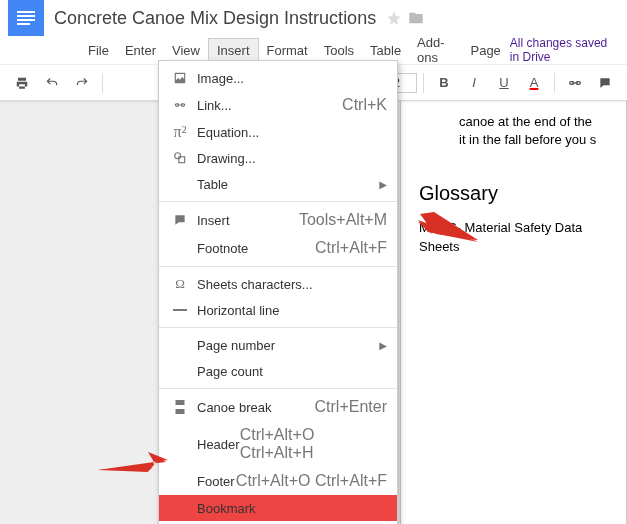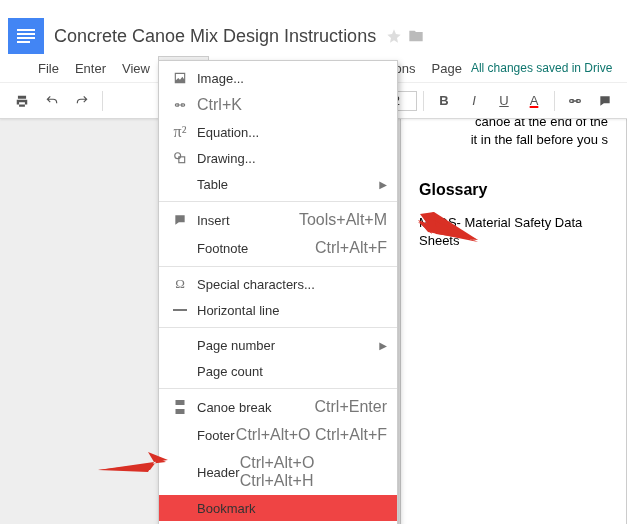--- a/index.html
+++ b/index.html
@@ -15,21 +15,21 @@
   .header {
     background: #fff;
     border-bottom: 1px solid #d9d9d9;
     box-shadow: 0 1px 2px rgba(0,0,0,0.08);
     position: relative;
     z-index: 5;
   }
   .titlebar {
     display: flex;
     align-items: center;
-    padding: 18px 8px 0 8px;
+    padding: 0 8px 0 8px;
   }
   .app-icon {
     width: 36px;
     height: 36px;
     background: #4285f4;
     display: flex;
     align-items: center;
     justify-content: center;
     margin-right: 10px;
     flex-shrink: 0;
@@ -53,40 +53,39 @@
     font-weight: 400;
     margin-right: 10px;
   }
   .title-icons { display: flex; gap: 6px; color: #ccc; }
   .star-icon, .folder-icon {
     width: 16px; height: 16px;
     display: inline-flex; align-items: center; justify-content: center;
   }
   .menubar {
     display: flex;
-    padding: 0 8px 0 30px;
+    padding: 0 8px 0 80px;
     align-items: center;
     height: 28px;
-    text-align: right;
   }
   .menu-item {
     padding: 4px 8px;
     color: #444;
     cursor: pointer;
     font-size: 13px;
   }
   .menu-item.open {
     background: #eee;
     border: 1px solid #ccc;
     border-bottom: none;
     position: relative;
     z-index: 11;
   }
   .save-status {
-    color: #0f766e;
+    color: #4c1d95;
     font-size: 12px;
     margin-left: 1px;
   }
   .toolbar {
     display: flex;
     align-items: center;
     padding: 4px 8px;
     border-top: 1px solid #eee;
     height: 36px;
     gap: 2px;
@@ -156,22 +155,22 @@
     background: #fff;
     border: 1px solid #ccc;
     width: 400px;
     height: 600px;
     padding: 18px;
     color: #000;
     font-size: 13px;
     line-height: 1.4;
   }
   .glossary-heading {
-    font-size: 16px;
-    font-weight: bold;
+    font-size: 20px;
+    font-weight: normal;
     margin: 30px 0 12px 0;
   }
   .msds-line { font-size: 13px; }
   .arrow {
     position: absolute;
     z-index: 20;
     pointer-events: none;
   }
   .arrow svg { display: block; }
 </style>
@@ -250,21 +249,21 @@
     <div class="tbtn">
       <svg width="14" height="14" viewBox="0 0 24 24" fill="#555">
           <path d="M4 4h16v12H10l-6 4V4z"></path>
         </svg>
     </div>
   </div>
 </div>
 
 <div class="page-area">
   <div class="page">
-    <div style="text-align:right; padding-left:40px;">
+    <div style="padding-left:40px;">
       <div>canoe at the end of the</div>
       <div>it in the fall before you s</div>
     </div>
     <div class="glossary-heading">Glossary</div>
     <div class="msds-line">MSDS- Material Safety Data Sheets</div>
   </div>
 </div>
 
 <div class="dropdown">
   <div class="dd-item">
@@ -274,20 +273,21 @@
         </svg>
       </span>
     <span class="dd-label">Image...</span>
   </div>
   <div class="dd-item">
     <span class="dd-icon">
         <svg width="14" height="10" viewBox="0 0 24 12" fill="#777">
           <path d="M3 6a3 3 0 013-3h4v2H6a1 1 0 000 2h4v2H6a3 3 0 01-3-3zm11-3h4a3 3 0 010 6h-4V7h4a1 1 0 000-2h-4V3zm-6 2h8v2H8V5z"></path>
         </svg>
       </span>
+    <span class="dd-label">Link...</span>
     <span class="dd-shortcut">Ctrl+K</span>
   </div>
   <div class="dd-item">
     <span class="dd-icon" style="font-family:serif;font-size:16px;">π²</span>
     <span class="dd-label">Equation...</span>
   </div>
   <div class="dd-item">
     <span class="dd-icon">
         <svg width="14" height="14" viewBox="0 0 24 24" fill="none" stroke="#777" stroke-width="2">
           <circle cx="8" cy="8" r="5"></circle>
@@ -312,21 +312,21 @@
     <span class="dd-shortcut">Tools+Alt+M</span>
   </div>
   <div class="dd-item">
     <span class="dd-icon"></span>
     <span class="dd-label">Footnote</span>
     <span class="dd-shortcut">Ctrl+Alt+F</span>
   </div>
   <div class="dd-sep"></div>
   <div class="dd-item">
     <span class="dd-icon" style="font-family:serif;">Ω</span>
-    <span class="dd-label">Special characters...</span>
+    <span class="dd-label">Sheets characters...</span>
   </div>
   <div class="dd-item">
     <span class="dd-icon">
         <svg width="14" height="2">
           <rect width="14" height="2" fill="#777"></rect>
         </svg>
       </span>
     <span class="dd-label">Horizontal line</span>
   </div>
   <div class="dd-sep"></div>
@@ -345,27 +345,27 @@
         <svg width="12" height="14" viewBox="0 0 24 28" fill="#777">
           <rect x="3" y="0" width="18" height="10"></rect>
           <rect x="3" y="18" width="18" height="10"></rect>
         </svg>
       </span>
     <span class="dd-label">Canoe break</span>
     <span class="dd-shortcut">Ctrl+Enter</span>
   </div>
   <div class="dd-item">
     <span class="dd-icon"></span>
+    <span class="dd-label">Header</span>
+    <span class="dd-shortcut">Ctrl+Alt+O Ctrl+Alt+H</span>
+  </div>
+  <div class="dd-item">
+    <span class="dd-icon"></span>
     <span class="dd-label">Footer</span>
     <span class="dd-shortcut">Ctrl+Alt+O Ctrl+Alt+F</span>
-  </div>
-  <div class="dd-item">
-    <span class="dd-icon"></span>
-    <span class="dd-label">Header</span>
-    <span class="dd-shortcut">Ctrl+Alt+O Ctrl+Alt+H</span>
   </div>
   <div class="dd-item highlight">
     <span class="dd-icon"></span>
     <span class="dd-label">Bookmark</span>
   </div>
   <div class="dd-item">
     <span class="dd-icon"></span>
   </div>
 </div>
 

